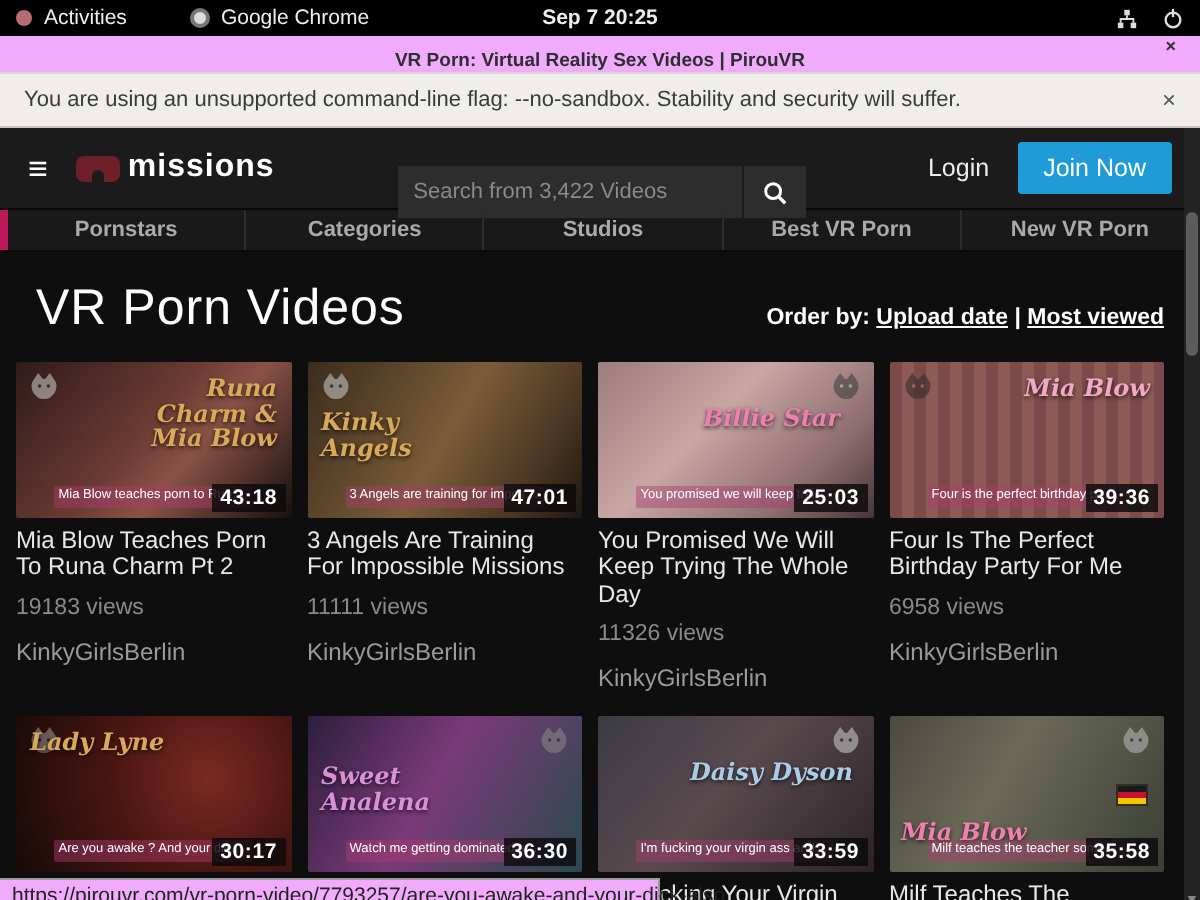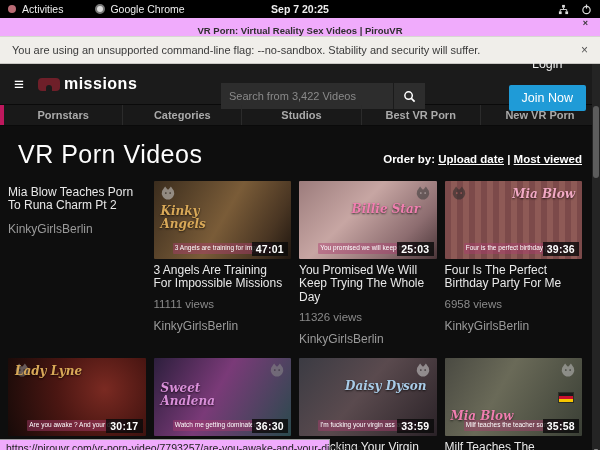--- a/index.html
+++ b/index.html
@@ -37,21 +37,21 @@
           font-size:16px; letter-spacing:.5px; }
   .goggles { width:22px; height:13px; background:#6e1f29; border-radius:4px; position:relative; }
   .goggles:after { content:""; position:absolute; left:8px; top:7px; width:6px; height:6px;
                    background:#1b1b1b; border-radius:50% 50% 0 0; }
   .searchwrap { display:flex; margin-left:auto; margin-right:auto;margin-top:24px; }
   .searchwrap input { width:172px; height:26px; background:#2d2d2d; border:none; outline:none;
                       color:#bbb; font-size:11px; padding:0 8px; }
   .searchwrap input::placeholder { color:#8a8a8a; }
   .searchbtn { width:32px; height:26px; background:#2d2d2d; border:none; border-left:1px solid #1b1b1b;
                display:flex; align-items:center; justify-content:center; }
-  .acct { display:flex; align-items:center; gap:14px;flex-direction:column; }
+  .acct { display:flex; align-items:center; gap:14px; }
   .login { color:#eee; font-size:12.5px; }
   .join { background:#1f9bd7; color:#fff; font-size:12.5px; padding:6px 13px; border-radius:2px; }
 
   
   .nav { height:22px; background:#191919; display:flex; border-top:1px solid #0a0a0a;
          border-bottom:1px solid #0a0a0a; }
   .nav-item { flex:1; display:flex; align-items:center; justify-content:center; color:#aaa;
               font-size:11px; font-weight:bold; border-right:1px solid #2b2b2b; }
   .nav-item:first-child { border-left:4px solid #be185d; }
 
@@ -194,21 +194,34 @@
       <span>Order by:</span>
       <a>Upload date</a>
       <span>|</span>
       <a>Most viewed</a>
     </span>
   </div>
 
   <div class="grid">
 
     <div class="card">
+      <div class="thumb t0">
+        <span class="cat left">
+            <svg width="18" height="16" viewBox="0 0 24 22">
+              <path d="M4 8 8 2l3.2 4.2q.8-.4 1.6 0L16 2l4 6q1.4 4-.6 7.4Q16.6 20 12 20t-7.4-4.6Q2.6 12 4 8Z" fill="#cfcfcf"></path>
+              <circle cx="9" cy="11" r="1.2" fill="#333"></circle>
+              <circle cx="15" cy="11" r="1.2" fill="#333"></circle>
+            </svg>
+          </span>
+        <span class="oname c-gold">Runa Charm &amp; Mia Blow</span>
+        <span class="caption">Mia Blow teaches porn to Runa Charm pt. 2</span>
+        <span class="dur">43:18</span>
+      </div>
       <div class="vtitle">Mia Blow Teaches Porn To Runa Charm Pt 2</div>
+      <div class="views">19183 views</div>
       <div class="studio">KinkyGirlsBerlin</div>
     </div>
 
     <div class="card">
       <div class="thumb t1">
         <span class="cat left">
             <svg width="18" height="16" viewBox="0 0 24 22">
               <path d="M4 8 8 2l3.2 4.2q.8-.4 1.6 0L16 2l4 6q1.4 4-.6 7.4Q16.6 20 12 20t-7.4-4.6Q2.6 12 4 8Z" fill="#cfcfcf"></path>
               <circle cx="9" cy="11" r="1.2" fill="#333"></circle>
               <circle cx="15" cy="11" r="1.2" fill="#333"></circle>

